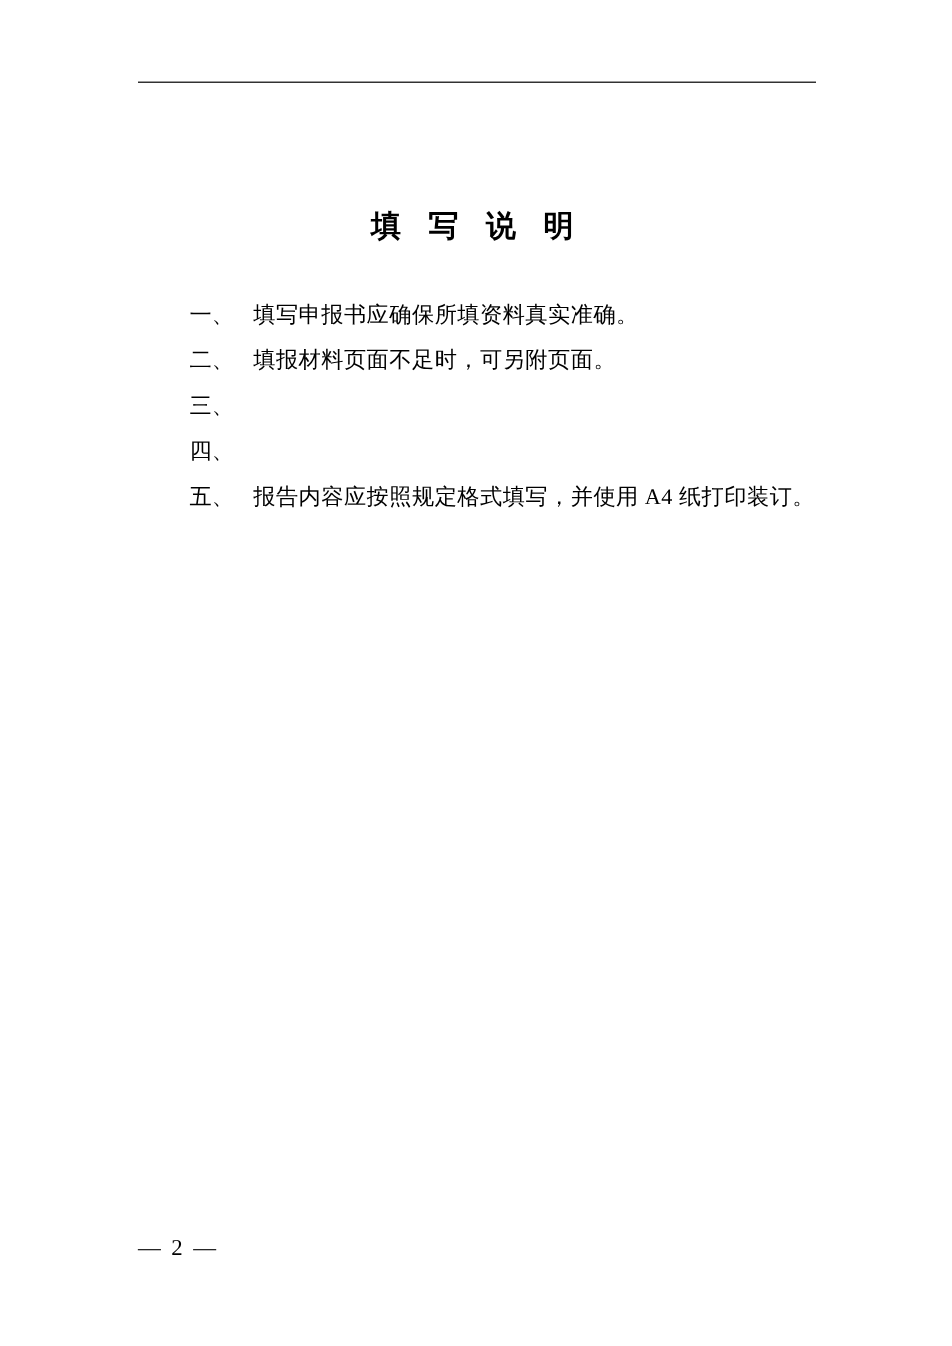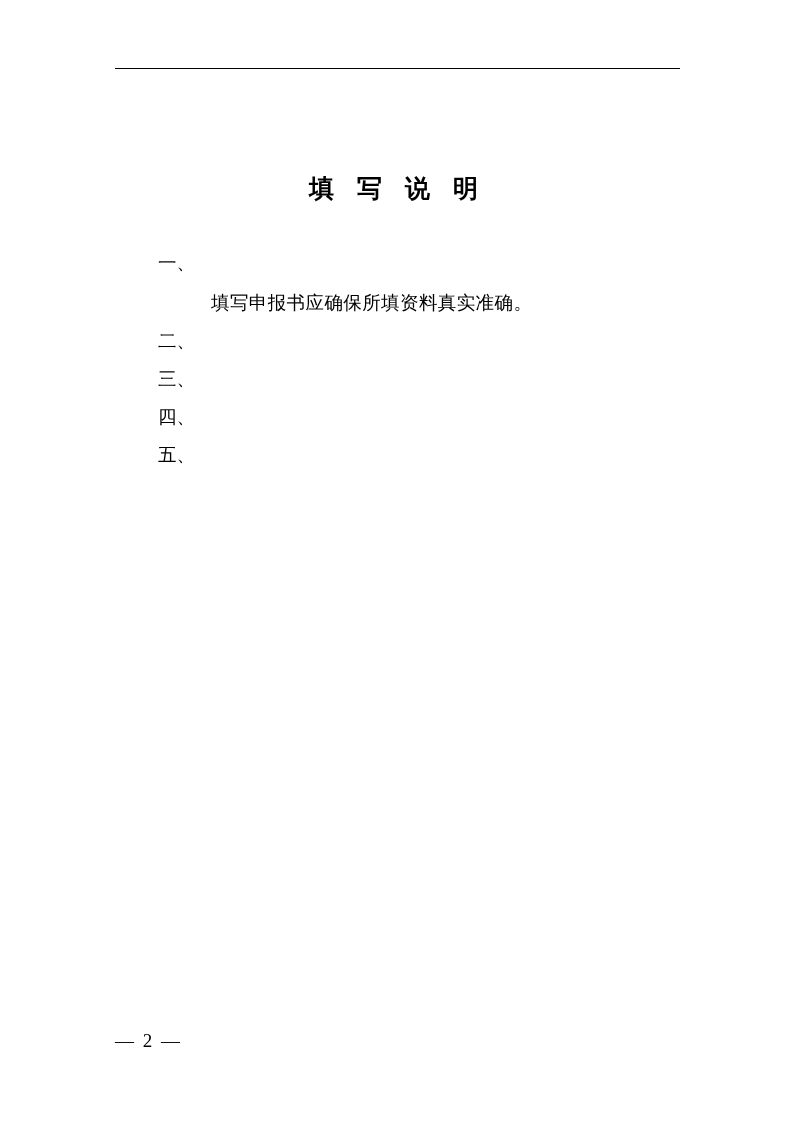--- a/index.html
+++ b/index.html
@@ -58,21 +58,20 @@
     flex: 0 0 auto;
     width: 53px;
     text-align: left;
     letter-spacing: 0;
   }
   .item .text {
     flex: 1 1 auto;
     text-align: justify;
     text-justify: inter-ideograph;
     letter-spacing: 0.4px;
-    margin-top: 40px;
   }
   .footer-page {
     position: absolute;
     left: 115px;
     top: 1030px;
     width: 120px;
     font-size: 19px;
     letter-spacing: 2px;
     font-family: "Liberation Serif", "DejaVu Serif", serif;
   }
@@ -88,31 +87,33 @@
 
   <div class="body-block">
 
     <div class="item">
       <span class="marker">一、</span>
       <span class="text">填写申报书应确保所填资料真实准确。</span>
     </div>
 
     <div class="item">
       <span class="marker">二、</span>
+      <span class="text">填报材料页面不足时，可另附页面。</span>
     </div>
 
     <div class="item">
       <span class="marker">三、</span>
     </div>
 
     <div class="item">
       <span class="marker">四、</span>
     </div>
 
     <div class="item">
       <span class="marker">五、</span>
+      <span class="text">报告内容应按照规定格式填写，并使用 A4 纸打印装订。</span>
     </div>
 
   </div>
 
   <div class="footer-page">— 2 —</div>
 
 </div>
 
 </body></html>

